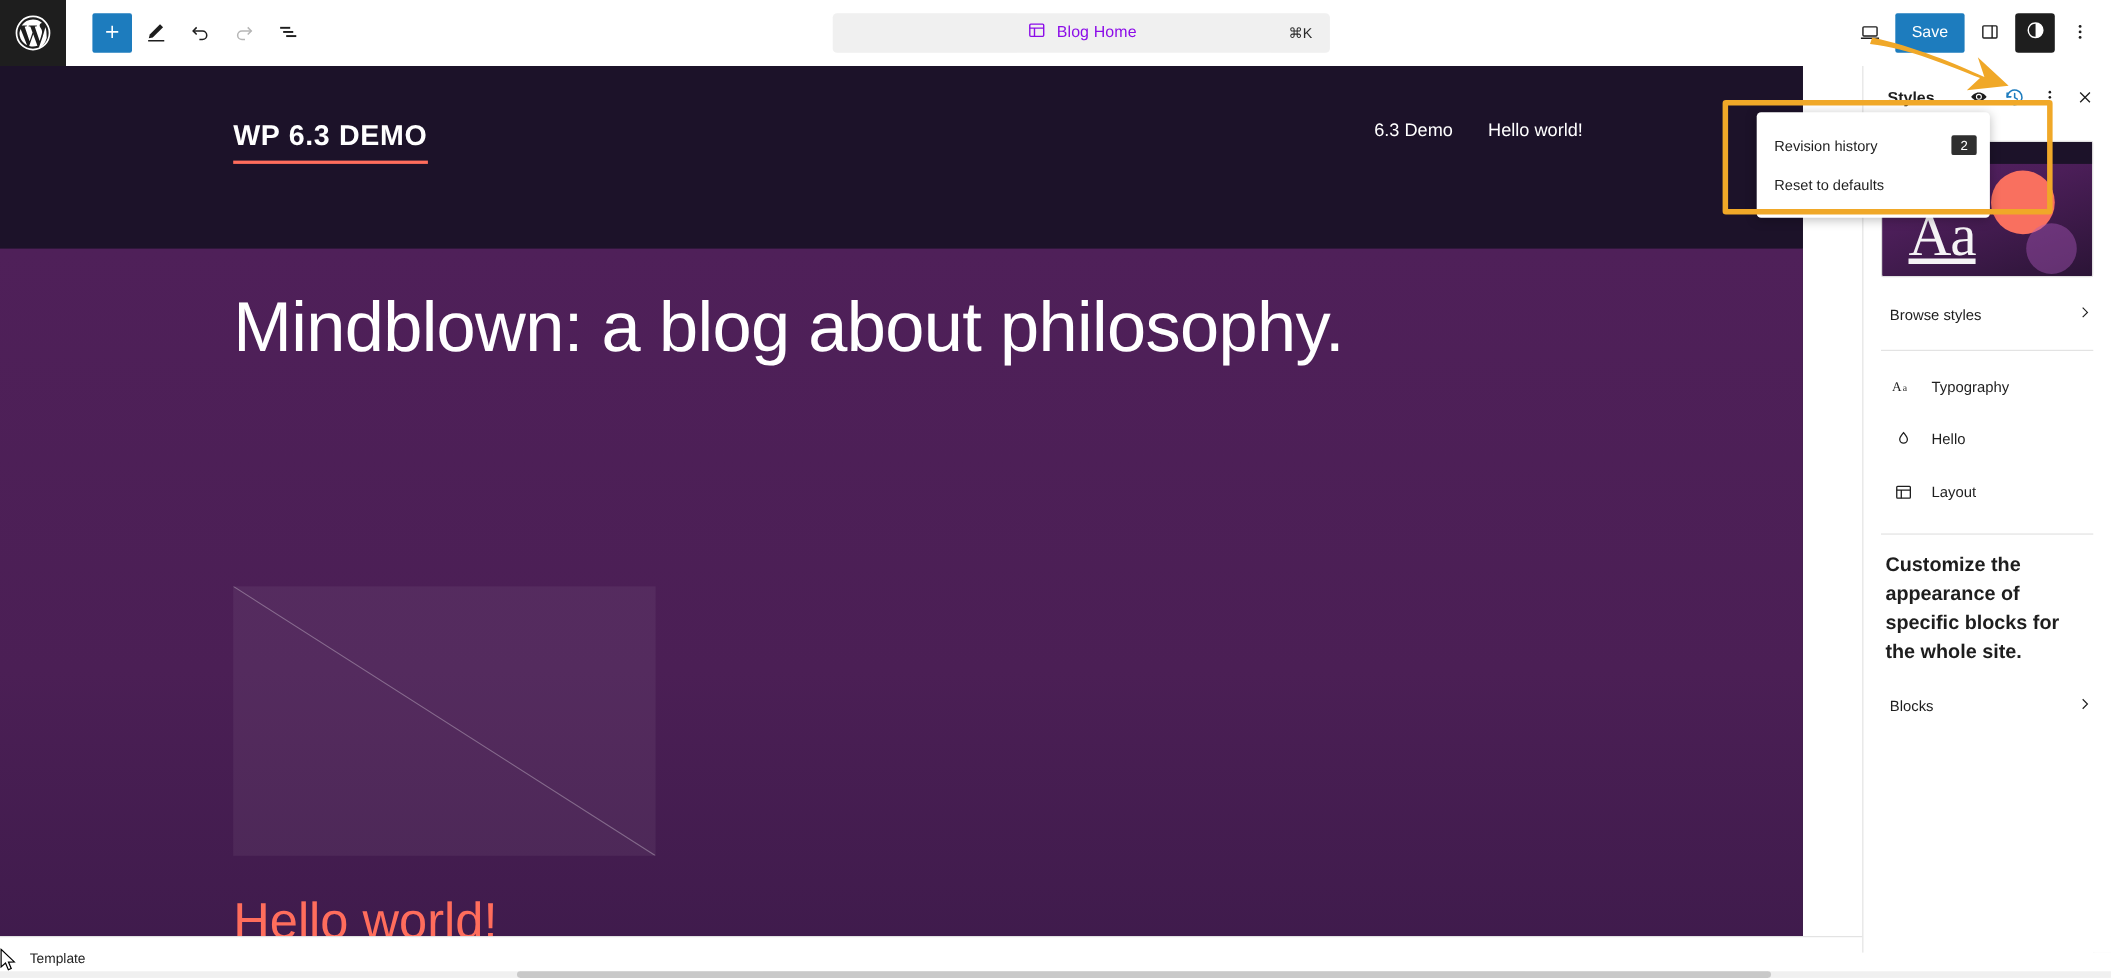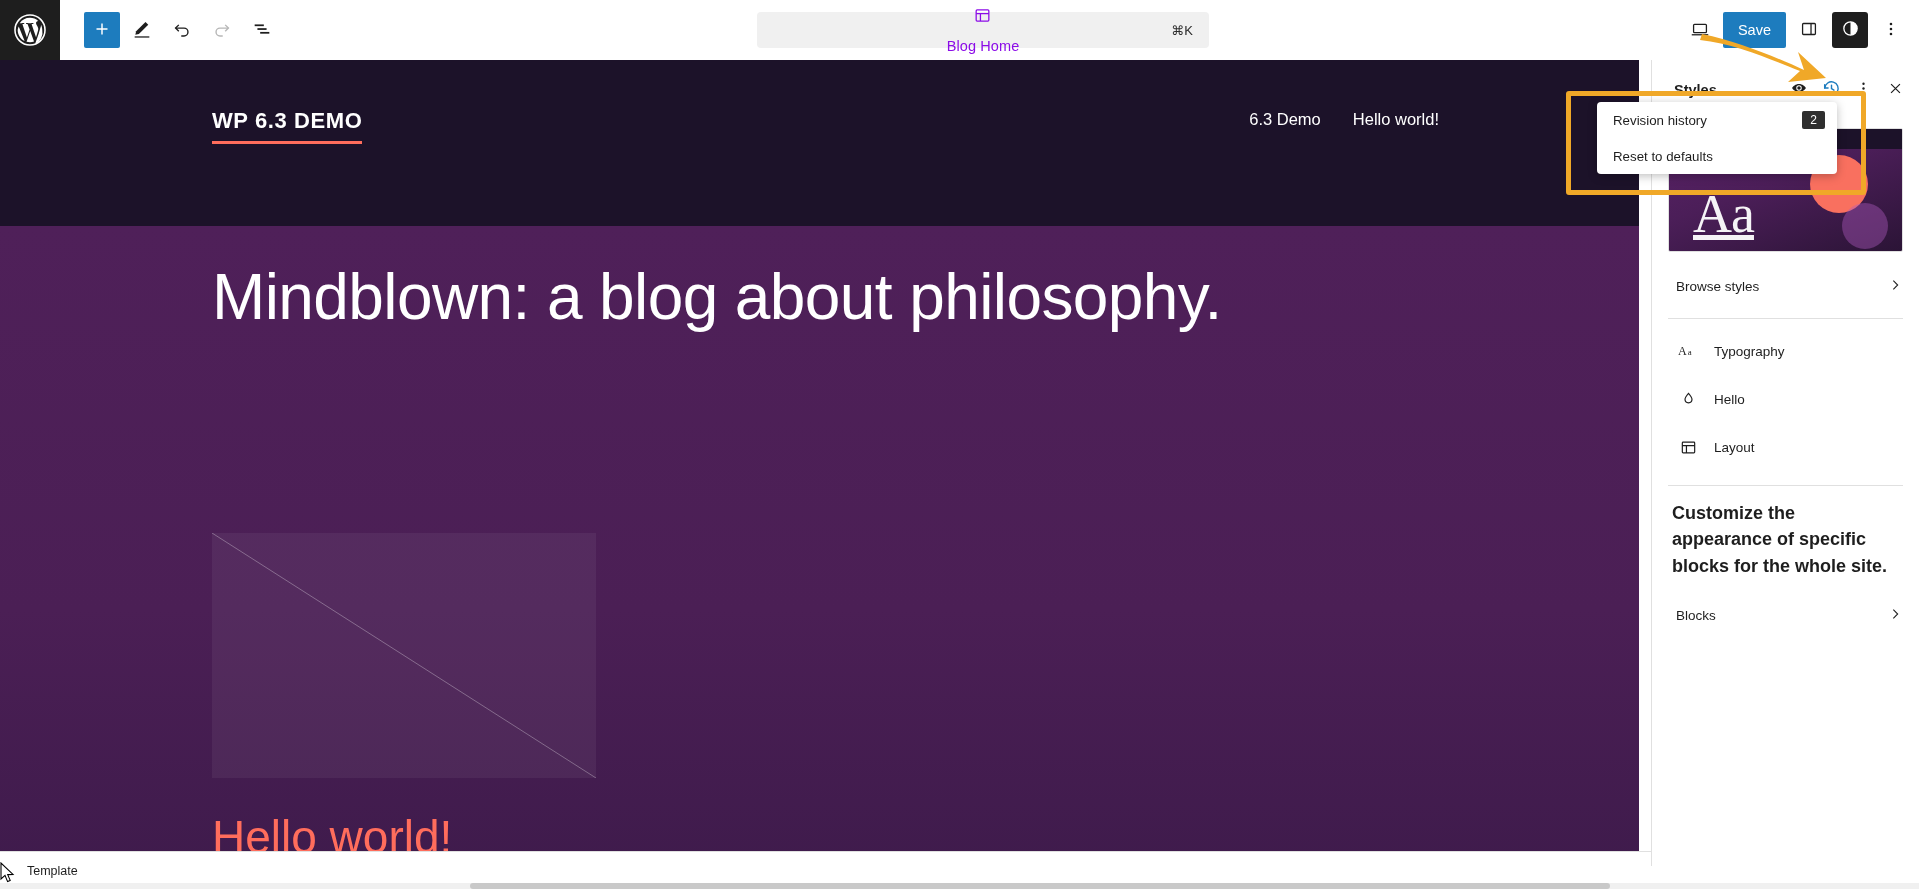--- a/index.html
+++ b/index.html
@@ -40,21 +40,21 @@
   
   #command-center {
     position: absolute; left: 757px; top: 12px;
     width: 452px; height: 36px;
     background: #f0f0f0;
     border-radius: 4px;
     display: flex; align-items: center; justify-content: center;
     cursor: pointer;
   }
   #command-center .cc-inner {
-    display: flex; align-items: center; gap: 9px; flex-direction: column;
+    display: flex; align-items: center; gap: 9px;
   }
   #cc-title {
     color: #8c0ce8; font-size: 14.5px; letter-spacing: .1px;
   }
   #cc-shortcut {
     position: absolute; right: 16px; top: 50%; transform: translateY(-50%);
     font-size: 13px; color: #2b2b2b;
   }
 
   .tb-right {
@@ -80,21 +80,21 @@
     width: 1639px; height: 806px;
     background: #1c1229;
     overflow: hidden;
   }
   #site-header {
     height: 166px; background: #1c1229;
     position: relative;
   }
   #site-title {
     position: absolute; left: 212px; top: 48px;
-    color: #ffffff; font-size: 22px; font-weight: 700;
+    color: #ffffff; font-size: 26px; font-weight: 700;
     letter-spacing: .6px;
     border-bottom: 3px solid #ff6d5c;
     padding-bottom: 7px;
     cursor: pointer;
   }
   #site-nav {
     position: absolute; right: 200px; top: 50px;
     display: flex; gap: 32px;
   }
   #site-nav a {
@@ -136,21 +136,21 @@
   #canvas-scrollbar-thumb {
     position: absolute; left: 3px; top: 2px;
     width: 10px; height: 330px;
     background: #c1c1c1; border-radius: 5px;
     cursor: pointer;
   }
 
   
   #styles-sidebar {
     position: absolute; top: 60px; right: 0;
-    width: 268px; height: 806px;
+    width: 226px; height: 806px;
     background: #ffffff;
     border-left: 1px solid #e0e0e0;
     z-index: 25;
   }
   #styles-header {
     height: 60px; display: flex; align-items: center;
     padding: 0 8px 0 22px; gap: 0;
     border-bottom: 1px solid transparent;
   }
   #styles-title {
@@ -227,25 +227,25 @@
     background: #c9c9c9; border-radius: 3px;
   }
   #mouse-cursor {
     position: absolute; left: 0px; top: 862px;
     width: 16px; height: 22px; z-index: 60; pointer-events: none;
   }
 
   
   #styles-more-menu {
     position: absolute; left: 1597px; top: 102px;
-    width: 240px;
+    width: 212px;
     background: #ffffff;
     border-radius: 4px;
     box-shadow: 0 2px 10px rgba(0,0,0,.26);
-    padding: 0 0;
+    padding: 12px 0;
     z-index: 55;
   }
   .menu-item {
     height: 36px; display: flex; align-items: center;
     padding: 0 12px 0 16px; cursor: pointer; gap: 8px;
   }
   .menu-item .mi-label { font-size: 13.3px; color: #1e1e1e; flex: 1; }
   .badge {
     background: #2f2f2f; color: #fff;
     font-size: 12px; border-radius: 2px;

